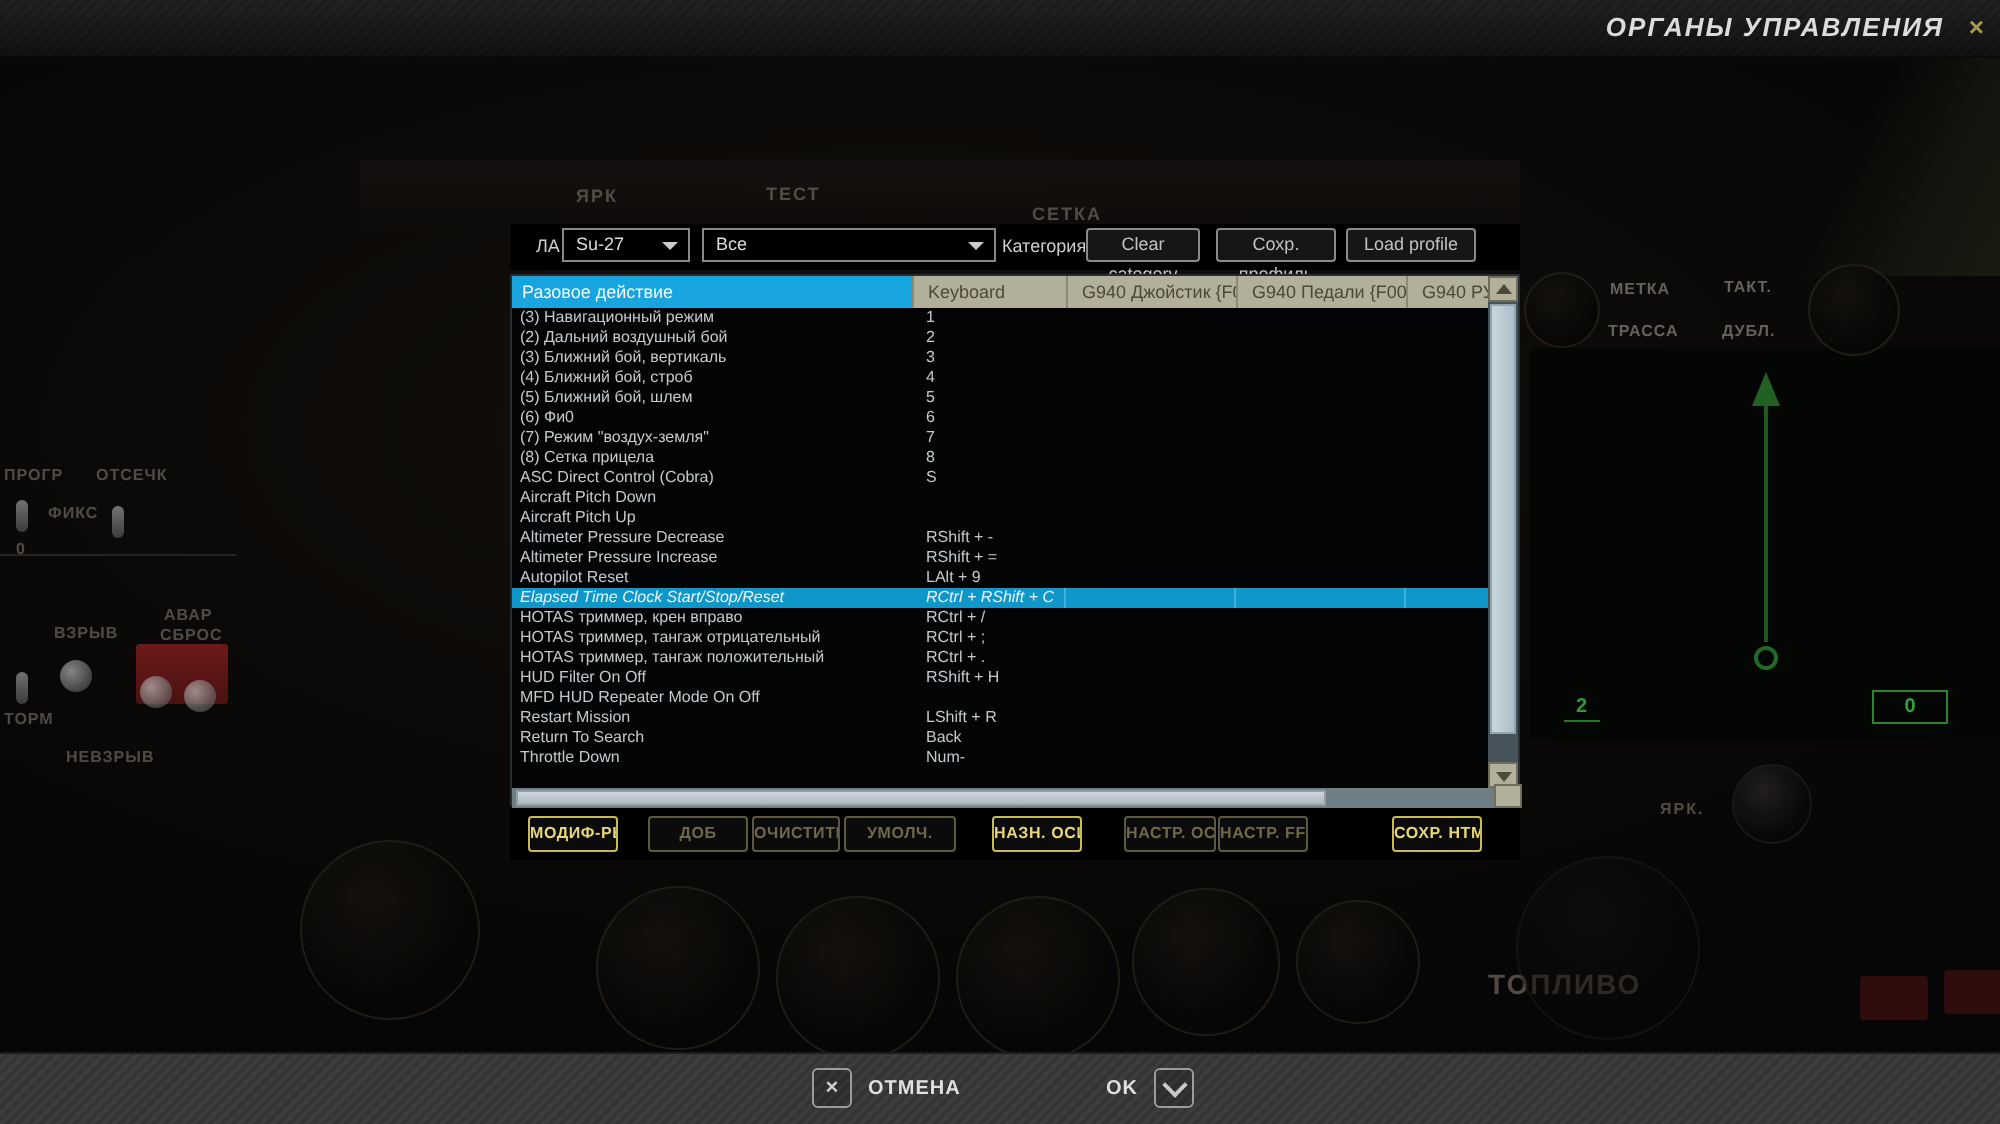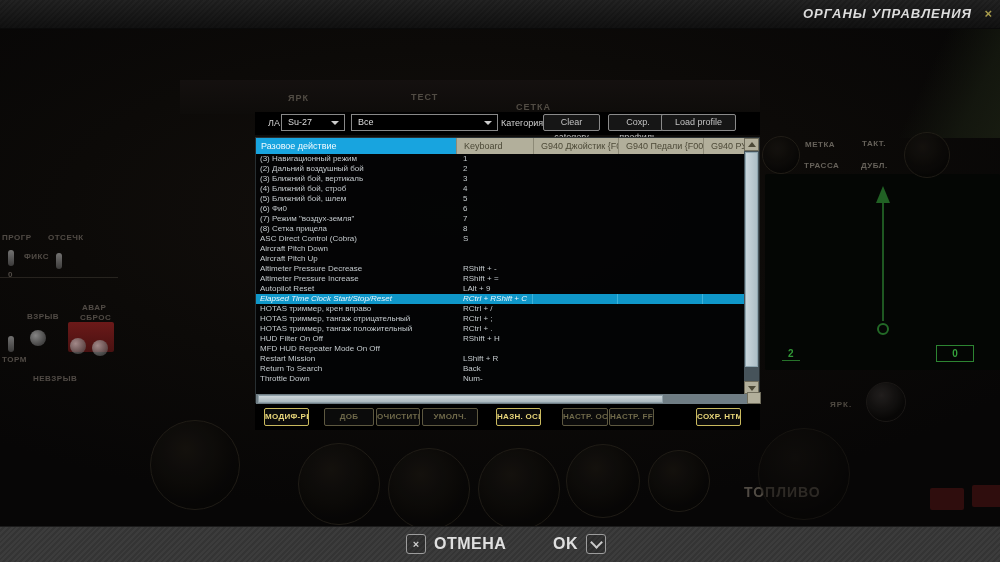--- a/index.html
+++ b/index.html
@@ -79,31 +79,31 @@
     font-size:8px;font-weight:bold;text-align:center;line-height:16px;letter-spacing:.3px;box-sizing:border-box;white-space:nowrap;overflow:hidden;}
   .abtn.bright{color:#e8d67a;border-color:#c9b95e;}
   .abtn.dim{color:#6f694a;border-color:#5d5840;}
   
   .footer{position:absolute;left:0;top:526px;width:1000px;height:36px;
     background:repeating-linear-gradient(135deg,#3c3c3c 0 2px,#343434 2px 4px);border-top:1px solid #1c1c1c;}
   .fgroup{position:absolute;top:7px;display:flex;align-items:center;gap:8px;cursor:default;}
   .fbox{width:20px;height:20px;border:1px solid #9c9c9c;border-radius:3px;box-sizing:border-box;text-align:center;
     color:#cfcfcf;font-size:11px;font-weight:bold;line-height:18px;background:rgba(0,0,0,.15);}
   .chev{display:block;width:7px;height:7px;border-right:2px solid #c9c9c9;border-bottom:2px solid #c9c9c9;transform:rotate(45deg);margin:3px auto 0;}
-  .flab{color:#e0e0e0;font-size:16px;font-weight:bold;letter-spacing:.5px;}
+  .flab{color:#e0e0e0;font-size:10px;font-weight:bold;letter-spacing:.5px;}
 </style>
 </head>
 <body>
 
 <div class="screen">
 
   <div class="panel-top"></div>
   <div class="canopy"></div>
   <span class="bglabel" style="left:288px;top:93px;">ЯРК</span>
-  <span class="bglabel" style="left:383px;top:92px;margin-left:28px;">ТЕСТ</span>
+  <span class="bglabel" style="left:383px;top:92px;">ТЕСТ</span>
   <span class="bglabel" style="left:516px;top:102px;">СЕТКА</span>
 
   <span class="lab-s" style="left:2px;top:233px;">ПРОГР</span>
   <span class="lab-s" style="left:48px;top:233px;">ОТСЕЧК</span>
   <span class="lab-s" style="left:24px;top:252px;">ФИКС</span>
   <span class="lab-s" style="left:8px;top:270px;">0</span>
   <span class="lab-s" style="left:27px;top:312px;">ВЗРЫВ</span>
   <span class="lab-s" style="left:82px;top:303px;">АВАР</span>
   <span class="lab-s" style="left:80px;top:313px;">СБРОС</span>
   <span class="lab-s" style="left:2px;top:355px;">ТОРМ</span>
@@ -157,21 +157,21 @@
         <span>Su-27</span>
         <span class="arr"></span>
       </div>
       <div class="fselect" style="left:96px;width:147px;">
         <span>Все</span>
         <span class="arr"></span>
       </div>
       <span class="flabel" style="left:246px;">Категория</span>
       <div class="fbtn" style="left:288px;width:57px;">Clear category</div>
       <div class="fbtn" style="left:353px;width:60px;">Сохр. профиль</div>
-      <div class="fbtn" style="left:406px;width:75px;">Load profile</div>
+      <div class="fbtn" style="left:418px;width:65px;">Load profile</div>
     </div>
 
     <div class="table">
       <div class="thead">
         <div class="th th0">Разовое действие</div>
         <div class="th thx th1">Keyboard</div>
         <div class="th thx th2">G940 Джойстик {F0</div>
         <div class="th thx th3">G940 Педали {F00F</div>
         <div class="th thx th4">G940 РУД {F0C</div>
       </div>

